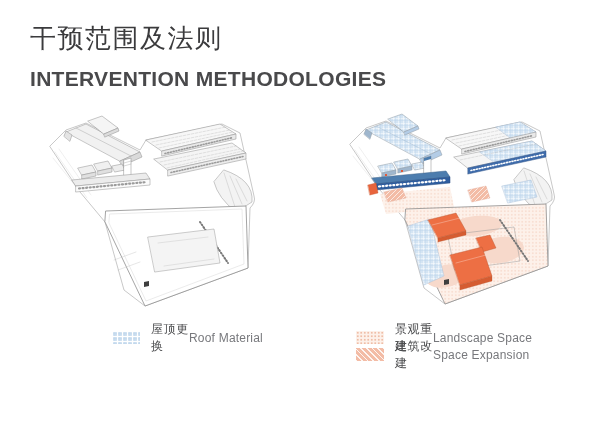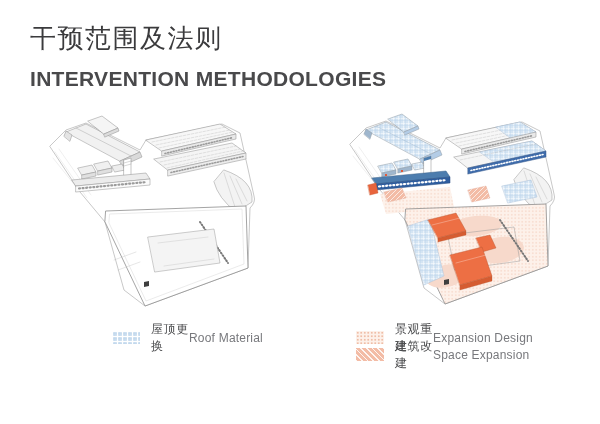--- a/index.html
+++ b/index.html
@@ -195,21 +195,21 @@
       <div class="sw sw-blue-grid"></div>
       <span class="zh-label">屋顶更换</span>
       <span class="en-label">Roof Material</span>
     </div>
   </div>
 
   <div class="legend legend-right">
     <div class="row">
       <div class="sw sw-pink-dot"></div>
       <span class="zh-label">景观重建</span>
-      <span class="en-label">Expansion Design</span>
+      <span class="en-label">Landscape Space</span>
     </div>
     <div class="row">
       <div class="sw sw-salmon-hatch"></div>
       <span class="zh-label">建筑改建</span>
       <span class="en-label">Space Expansion</span>
     </div>
   </div>
 
 </div>
 

